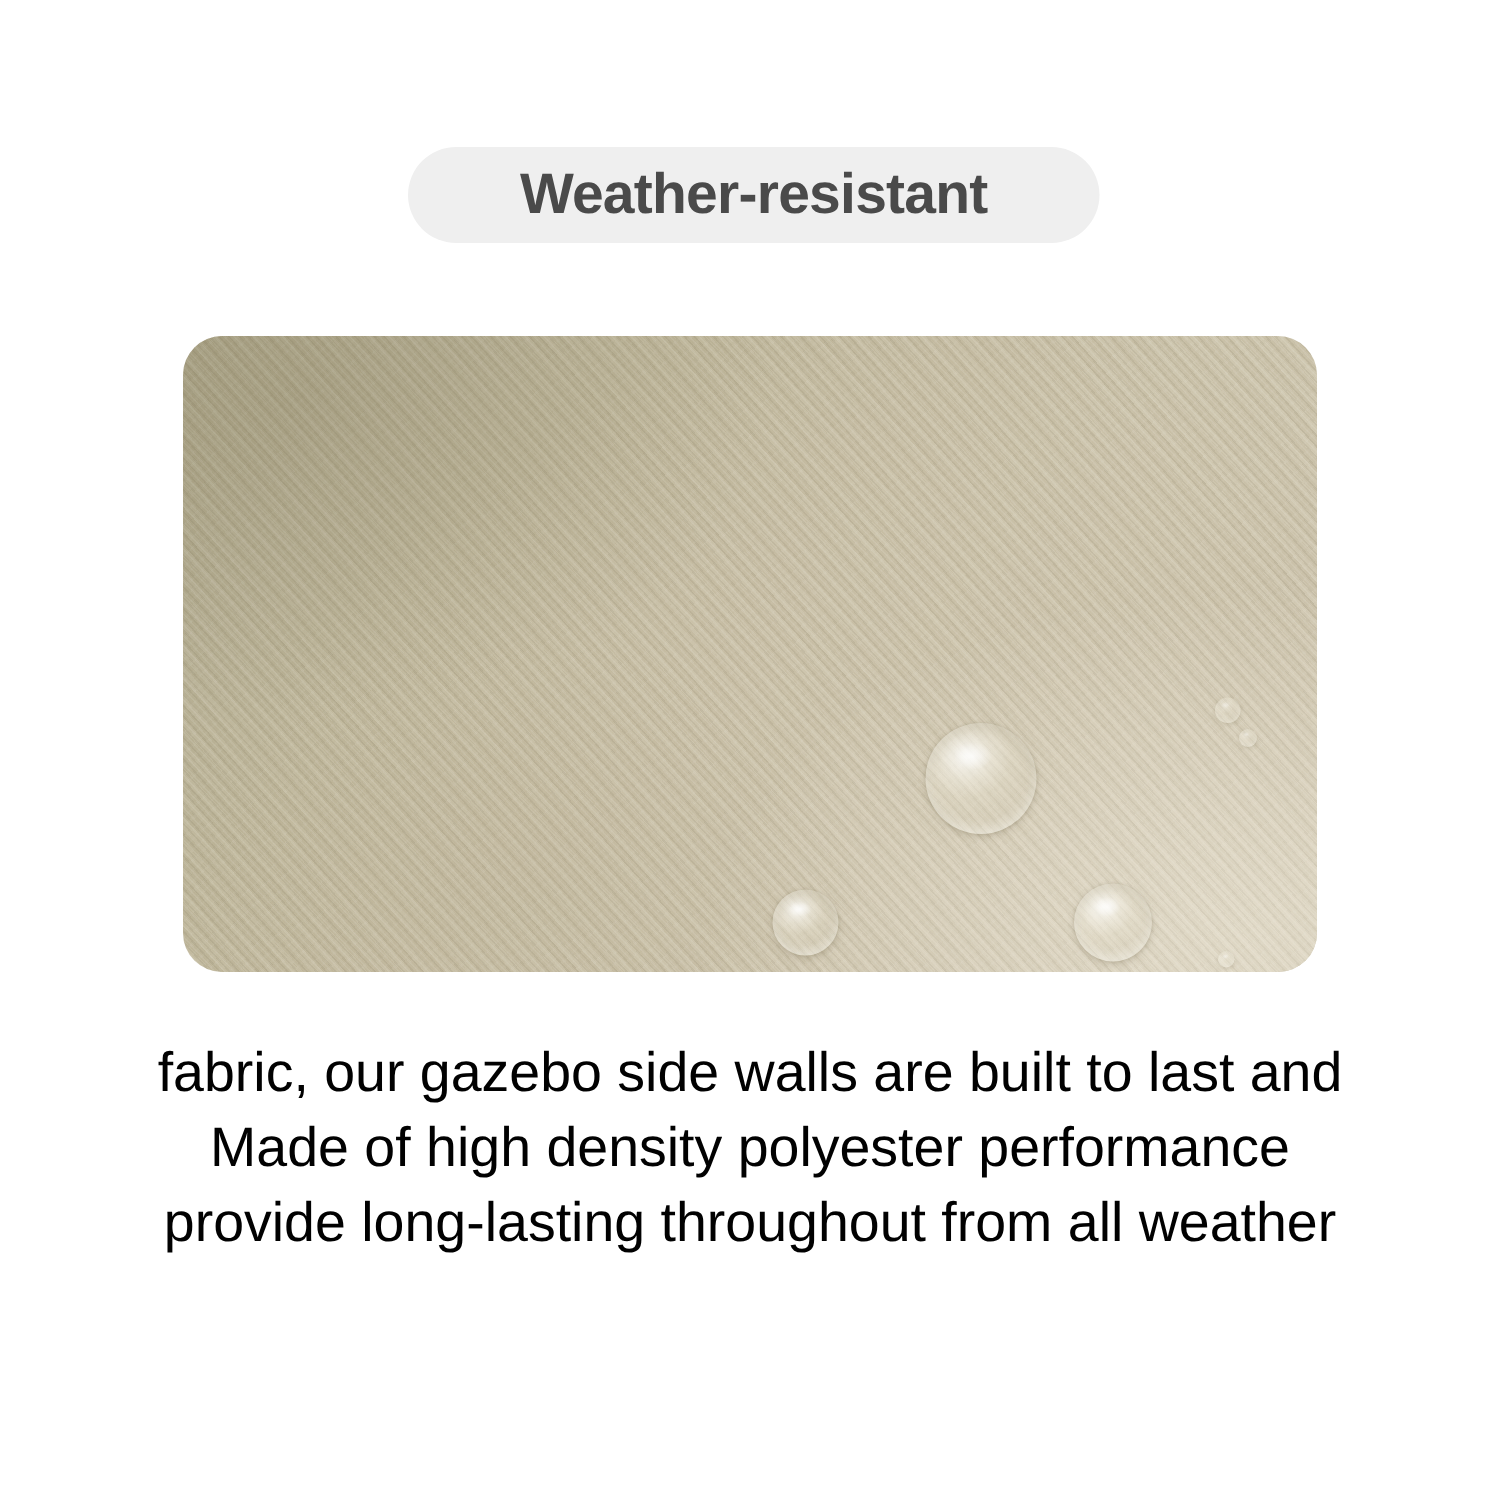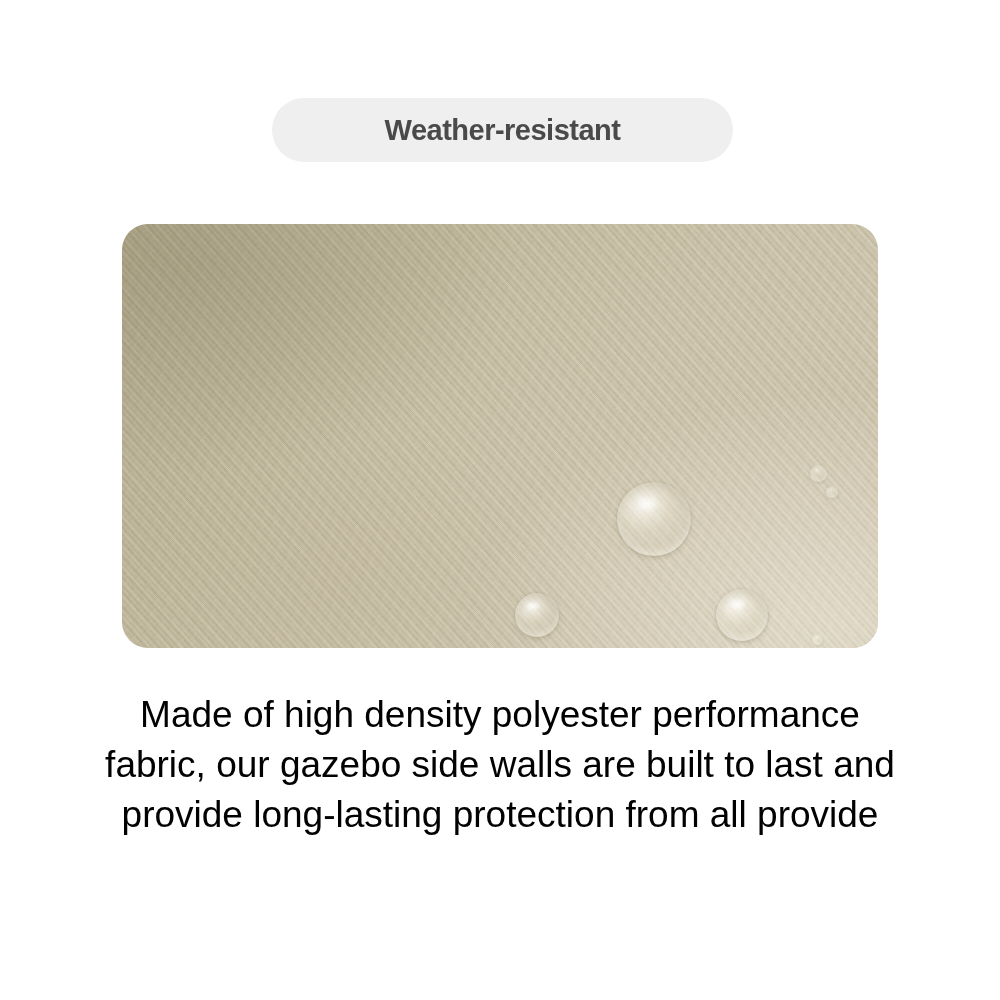--- a/index.html
+++ b/index.html
@@ -27,21 +27,21 @@
     border-radius: 32px;
     background: #efefef;
     display: flex;
     align-items: center;
     justify-content: center;
   }
 
   .title-text {
     font-family: "Liberation Sans", sans-serif;
     font-weight: bold;
-    font-size: 29px;
+    font-size: 38px;
     letter-spacing: -0.5px;
     color: #4a4a4a;
     white-space: nowrap;
     line-height: 1;
   }
 
   
   .photo {
     position: absolute;
     left: 122px;
@@ -203,18 +203,18 @@
         <div class="drop" style="left: 495px; top: 258px; width: 74px; height: 74px;"></div>
         <div class="drop" style="left: 393px; top: 369px; width: 44px; height: 44px;"></div>
         <div class="drop" style="left: 594px; top: 365px; width: 52px; height: 52px;"></div>
         <div class="drop faint" style="left: 688px; top: 241px; width: 17px; height: 17px;"></div>
         <div class="drop faint" style="left: 704px; top: 262px; width: 12px; height: 12px;"></div>
         <div class="drop faint" style="left: 690px; top: 410px; width: 11px; height: 11px;"></div>
       </div>
   </div>
 
   <div class="body-copy">
+    <span class="line">fabric, our gazebo side walls are built to last and</span>
     <span class="line">Made of high density polyester performance</span>
-    <span class="line">fabric, our gazebo side walls are built to last and</span>
-    <span class="line">provide long-lasting protection from all provide</span>
+    <span class="line">provide long-lasting throughout from all weather</span>
   </div>
 
 </div>
 
 </body></html>

